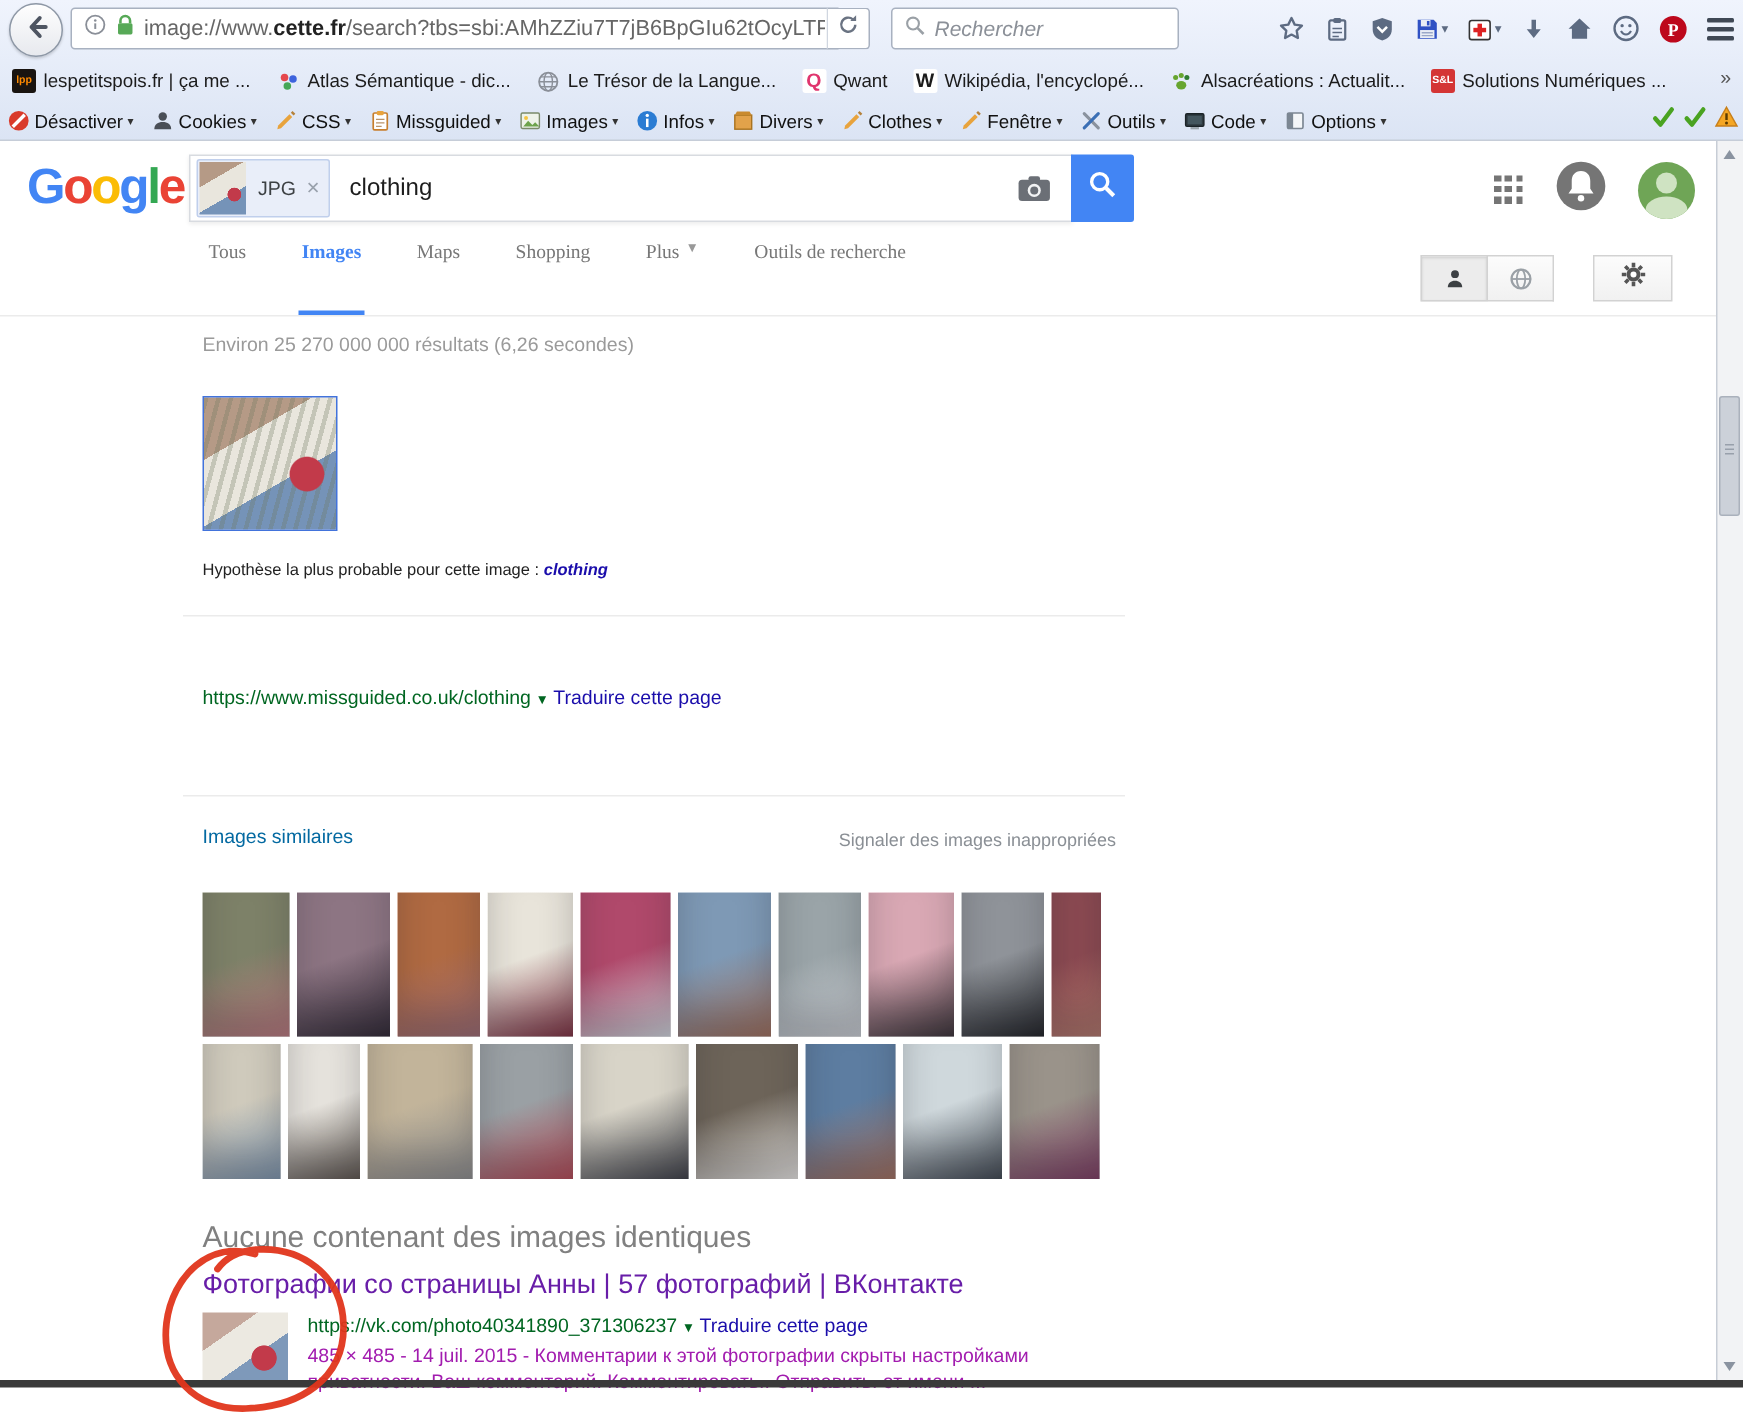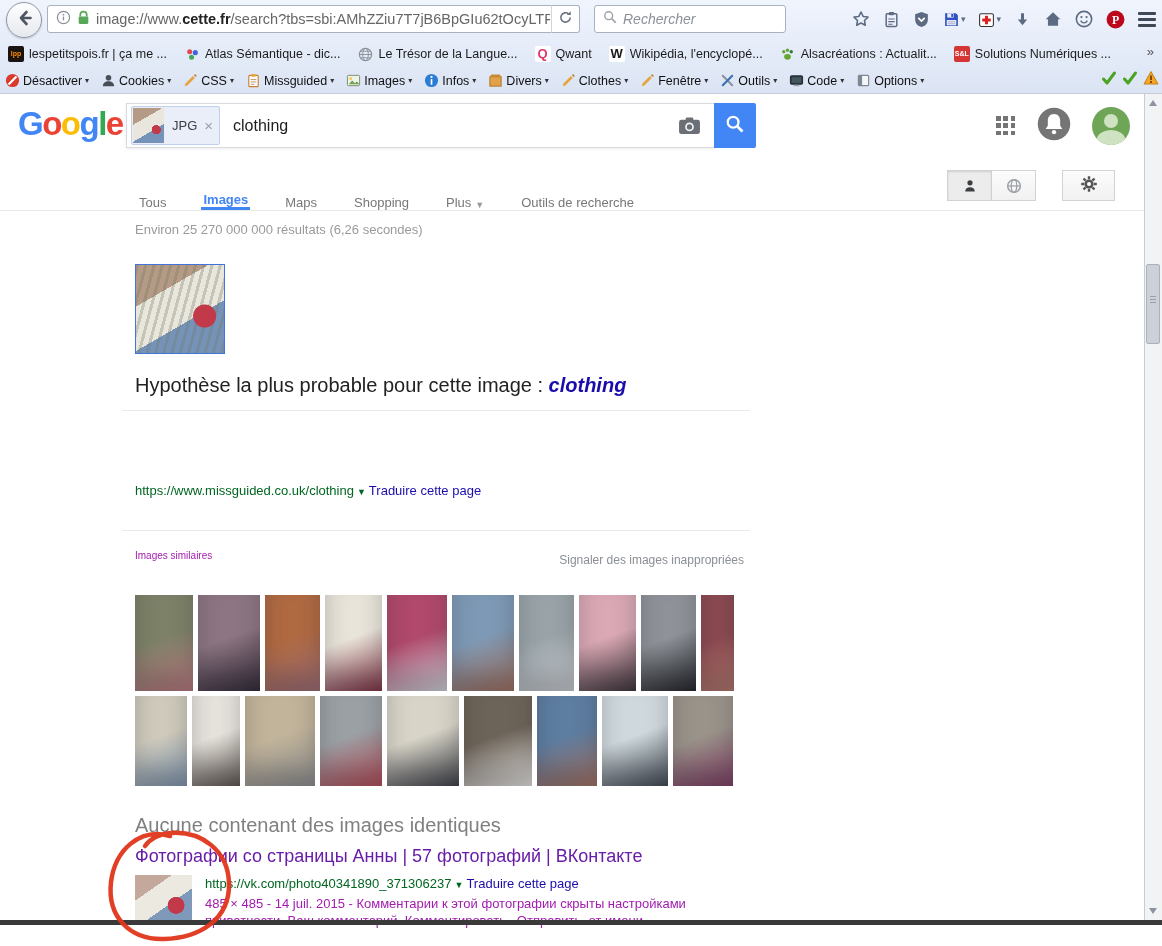--- a/index.html
+++ b/index.html
@@ -58,49 +58,49 @@
     display:flex;align-items:center;justify-content:center;cursor:pointer;}
   .hicons{position:absolute;right:32px;top:13px;display:flex;align-items:center;gap:21px;}
   .grid9{width:20px;height:20px;display:grid;grid-template-columns:repeat(3,4.5px);grid-template-rows:repeat(3,4.5px);gap:2.8px;cursor:pointer;}
   .grid9 i{background:#757575;display:block;}
   .avatar{width:38px;height:38px;border-radius:50%;background:#6fa556;position:relative;overflow:hidden;cursor:pointer;}
   .avatar::before{content:"";position:absolute;left:12px;top:7px;width:14px;height:14px;border-radius:50%;background:#cfe3c2;}
   .avatar::after{content:"";position:absolute;left:5px;top:23px;width:28px;height:18px;border-radius:50%;background:#cfe3c2;}
 
   .tabsrow{position:absolute;left:0;top:66px;right:17px;height:50px;border-bottom:1px solid #ebebeb;}
   .tabs{display:flex;gap:33px;padding-left:137px;height:50px;align-items:stretch;}
-  .tab{font-size:13px;color:#777;display:flex;align-items:flex-end;gap:4px;cursor:pointer;padding:0 2px;}
+  .tab{font-size:13px;color:#777;display:flex;align-items:flex-start;gap:4px;cursor:pointer;padding:0 2px;font-family:Liberation Serif, serif;}
   .tab.active{color:#4285f4;font-weight:bold;border-bottom:3px solid #4285f4;}
   .tabcaret{font-size:9px;color:#999;}
   .viewctl{position:absolute;right:30px;top:10px;display:flex;gap:26px;align-items:center;}
   .seg{display:flex;}
   .segbtn{width:43px;height:29px;border:1px solid #d2d2d2;background:linear-gradient(#fcfcfc,#f1f1f1);
     display:flex;align-items:center;justify-content:center;cursor:pointer;}
   .segbtn.on{background:#ececec;box-shadow:inset 0 1px 2px rgba(0,0,0,.12);}
   .segbtn+.segbtn{border-left:none;}
   .gearbtn{width:51px;height:29px;border:1px solid #d2d2d2;background:linear-gradient(#fcfcfc,#f1f1f1);
     display:flex;align-items:center;justify-content:center;cursor:pointer;}
 
   .stats{position:absolute;left:135px;top:128px;font-size:13px;color:#9a9a9a;}
   .previewrow{position:absolute;left:135px;top:170px;display:flex;}
   .previewimg{width:88px;height:88px;border:1px solid #4273db;cursor:pointer;background:
      radial-gradient(circle at 78% 58%, #c23a4a 0 13%, rgba(0,0,0,0) 14%),
      repeating-linear-gradient(105deg, rgba(110,120,95,.30) 0 3px, rgba(0,0,0,0) 3px 8px),
      linear-gradient(150deg,#b59a86 0 30%,#e9e6dd 30% 62%,#7593b8 62%);}
   .previnfo{margin-left:22px;font-size:13px;color:#222;line-height:16px;padding-top:3px;}
   .previnfo .gap{height:16px;}
-  .hypo{position:absolute;left:135px;top:280px;font-size:20px;color:#222;}
+  .hypo{position:absolute;left:135px;top:280px;font-size:11px;color:#222;}
   .hypo a{color:#1a0dab;font-weight:bold;font-style:italic;text-decoration:none;cursor:pointer;}
   .hr{position:absolute;left:122px;width:628px;height:1px;background:#ebebeb;}
   .r1title{position:absolute;left:135px;top:337px;font-size:18px;color:#1a0dab;cursor:pointer;}
-  .urlline{position:absolute;left:135px;font-size:13px;color:#006621;margin-top:26px;}
+  .urlline{position:absolute;left:135px;font-size:13px;color:#006621;}
   .urlline .ucaret{color:#006621;font-size:9px;margin:0 3px;}
   .urlline a{color:#1a0dab;cursor:pointer;}
   .snippet{position:absolute;left:135px;width:616px;font-size:13px;color:#545454;line-height:17.5px;}
-  .simtitle{position:absolute;left:135px;top:456px;font-size:10px;color:#a21caf;cursor:pointer;}
+  .simtitle{position:absolute;left:135px;top:456px;font-size:13px;color:#0369a1;cursor:pointer;}
   .report{position:absolute;right:418px;top:459px;font-size:12px;color:#8a8f95;cursor:pointer;}
   .trow{position:absolute;left:135px;display:flex;gap:5px;}
   .trow1{top:501px;height:96px;}
   .trow2{top:602px;height:90px;}
   .thumb{height:100%;cursor:pointer;}
   .identhead{position:absolute;left:135px;top:720px;font-size:20px;color:#808080;}
   .r2title{position:absolute;left:135px;top:752px;font-size:18px;color:#681da8;cursor:pointer;}
   .r2body{position:absolute;left:135px;top:781px;display:flex;}
   .vkthumb{width:57px;height:46px;cursor:pointer;background:
      radial-gradient(circle at 72% 66%, #c23a4a 0 16%, rgba(0,0,0,0) 17%),

